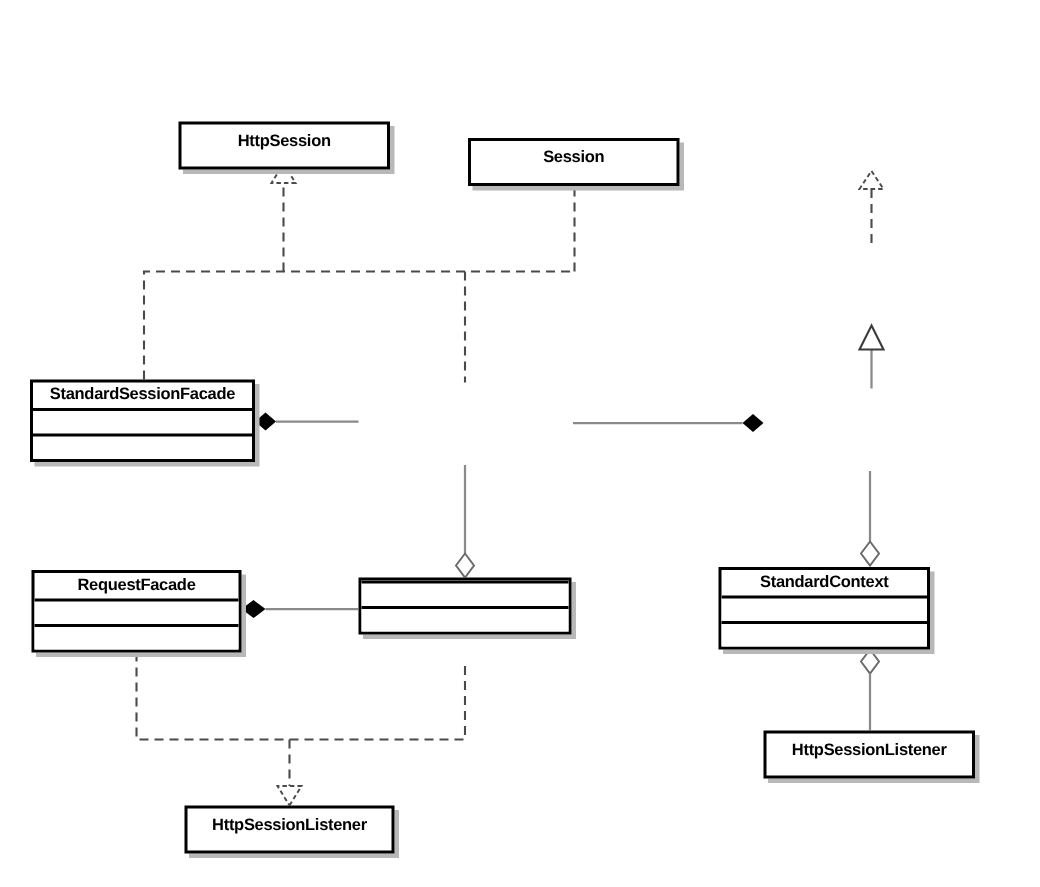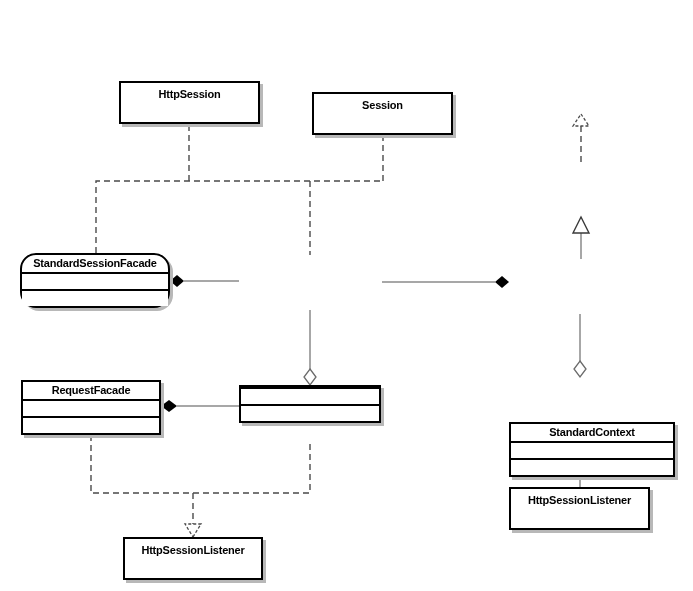--- a/index.html
+++ b/index.html
@@ -9,21 +9,21 @@
   }
   #wires{position:absolute;left:0;top:0;z-index:1;}
   .cls{
     position:absolute;box-sizing:border-box;background:#fff;border:2px solid #000;
     box-shadow:3px 3px 0 #b8b8b8;z-index:2;
   }
   .cls .t{
     height:17px;line-height:17px;font-weight:bold;font-size:11px;color:#000;
     text-align:center;white-space:nowrap;overflow:hidden;letter-spacing:-0.2px;
   }
-  .cls.single .t{height:39px;line-height:23px;}
+  .cls.single .t{height:28px;line-height:23px;}
   .cls .cmp{height:15px;border-top:2px solid #000;background:#fff;}
 </style>
 </head>
 <body>
 
 <div id="canvas">
 
   <svg id="wires" width="693" height="591" viewBox="0 0 693 591">
 
     <g stroke="#4a4a4a" stroke-width="1.4" fill="none" stroke-dasharray="6,4">
@@ -71,40 +71,40 @@
   <div class="cls single" style="left:119px;top:81px;width:141px;">
     <div class="t">HttpSession</div>
   </div>
 
   <div class="cls single" style="left:312px;top:81px;width:141px;margin-top:11px;">
     <div class="t">Session</div>
   </div>
 
 
 
-  <div class="cls" style="left:20px;top:253px;width:150px;border-radius:16px;">
+  <div class="cls" style="left:20px;top:253px;width:150px;">
     <div class="t">StandardSessionFacade</div>
     <div class="cmp"></div>
     <div class="cmp"></div>
   </div>
 
 
 
   <div class="cls" style="left:21px;top:380px;width:140px;">
     <div class="t">RequestFacade</div>
     <div class="cmp"></div>
     <div class="cmp"></div>
   </div>
 
   <div class="cls" style="left:239px;top:385px;width:142px;">
     <div class="cmp"></div>
     <div class="cmp"></div>
   </div>
 
-  <div class="cls" style="left:509px;top:378px;width:166px;margin-top:44px;">
+  <div class="cls" style="left:479px;top:378px;width:141px;">
     <div class="t">StandardContext</div>
     <div class="cmp"></div>
     <div class="cmp"></div>
   </div>
 
   <div class="cls single" style="left:509px;top:487px;width:141px;">
     <div class="t">HttpSessionListener</div>
   </div>
 
   <div class="cls single" style="left:123px;top:537px;width:140px;">

